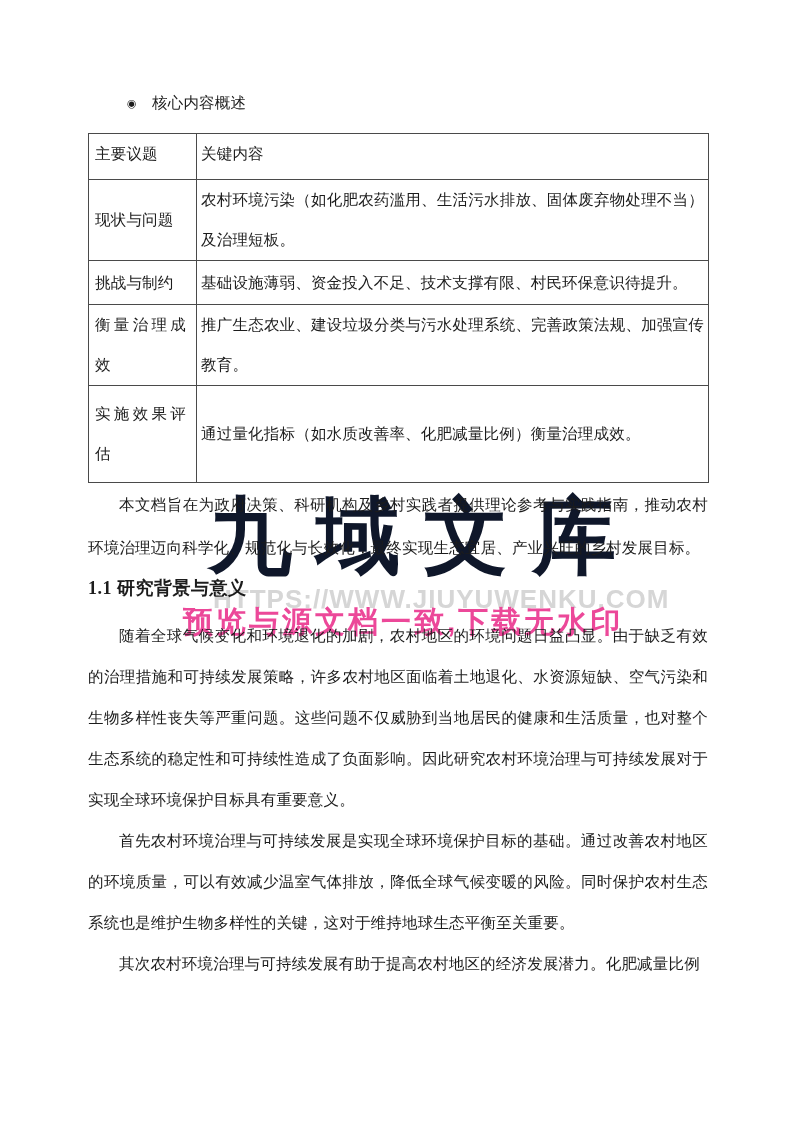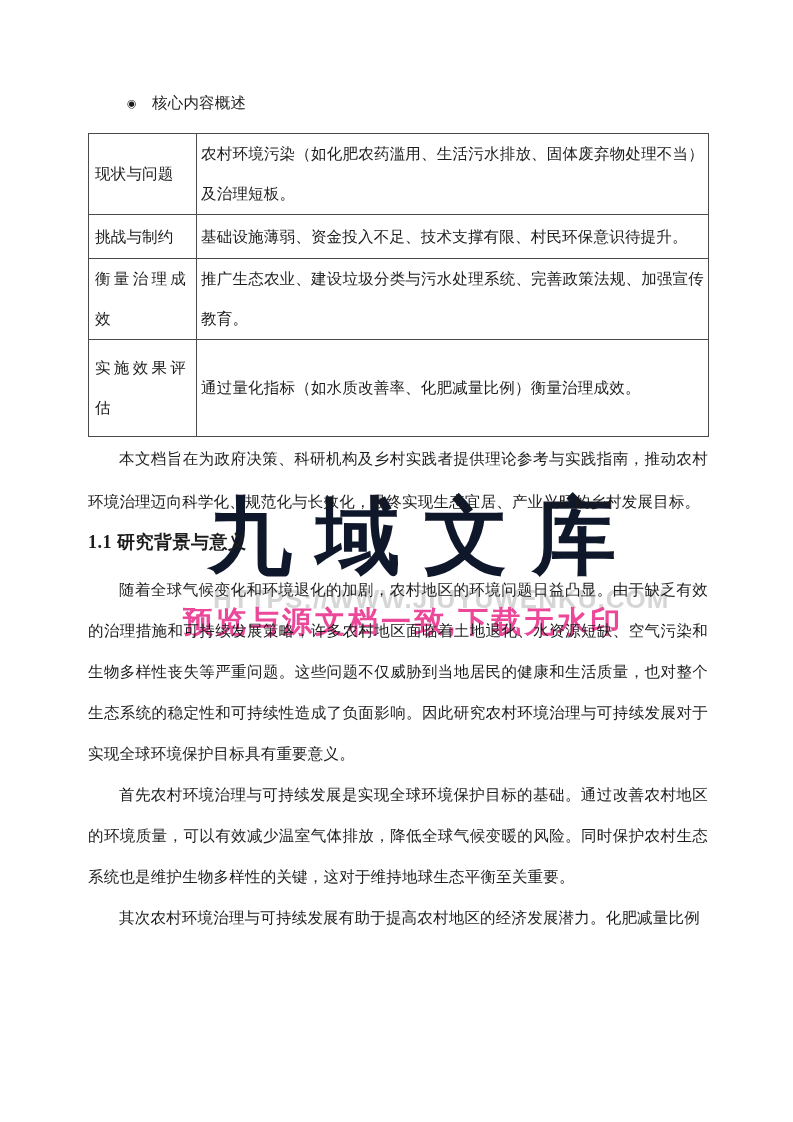--- a/index.html
+++ b/index.html
@@ -110,20 +110,24 @@
       <span class="bullet-marker">◉</span>
       <span>核心内容概述</span>
     </div>
 
     <table class="summary">
       <colgroup>
         <col style="width:108px">
         <col style="width:512px">
       </colgroup>
       <tbody>
+        <tr class="hdr">
+          <td class="topic">主要议题</td>
+          <td class="detail">关键内容</td>
+        </tr>
         <tr class="r0">
           <td class="topic">现状与问题</td>
           <td class="detail">农村环境污染（如化肥农药滥用、生活污水排放、固体废弃物处理不当）及治理短板。</td>
         </tr>
         <tr class="r1">
           <td class="topic">挑战与制约</td>
           <td class="detail">基础设施薄弱、资金投入不足、技术支撑有限、村民环保意识待提升。</td>
         </tr>
         <tr class="r2">
           <td class="topic">衡量治理成效</td>

